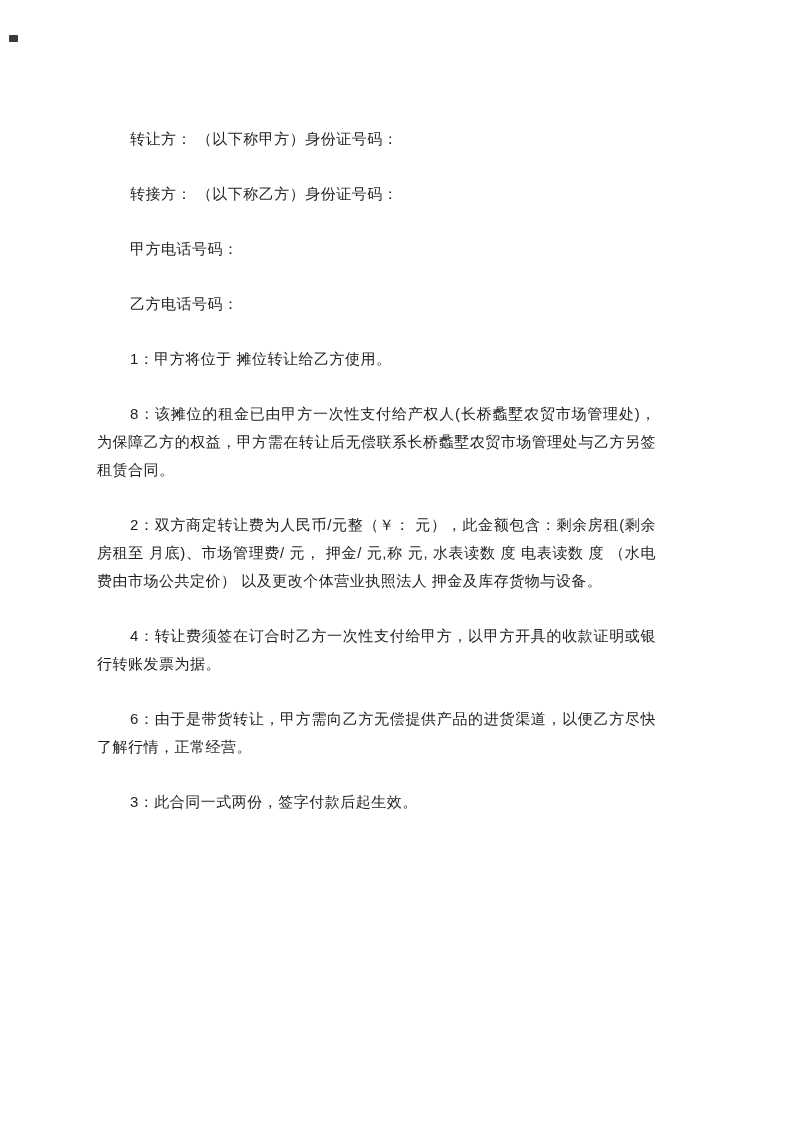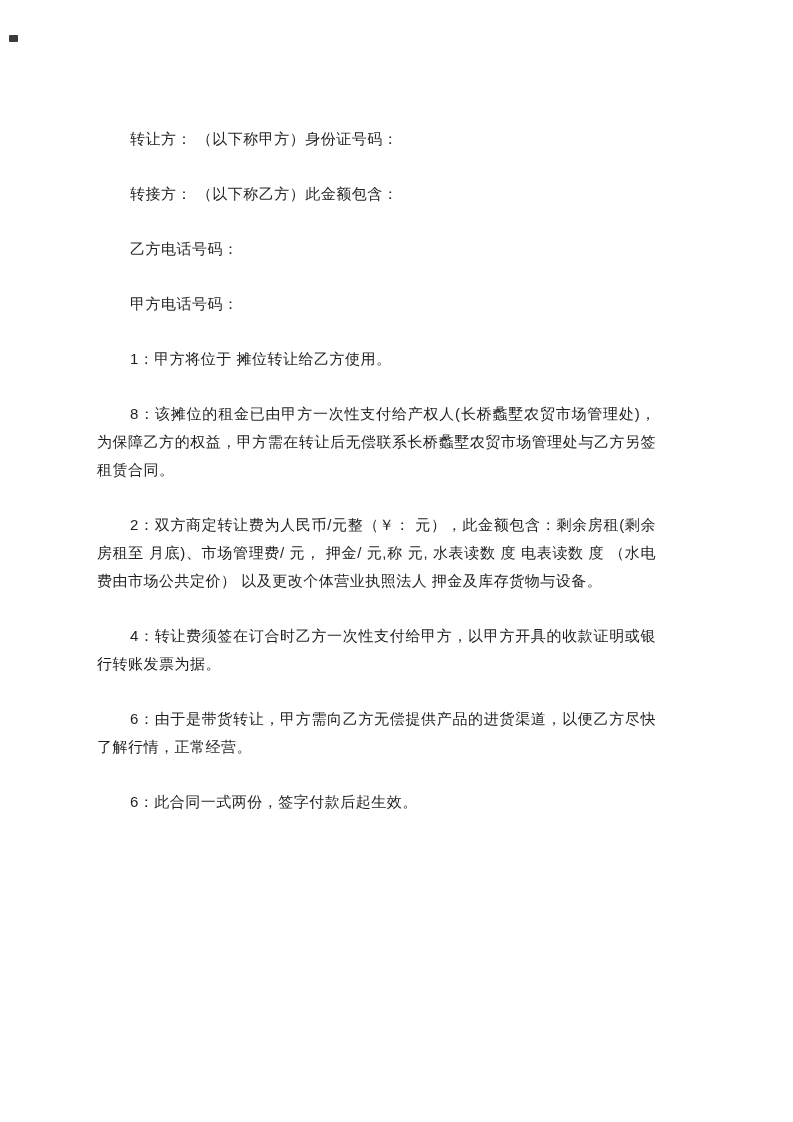--- a/index.html
+++ b/index.html
@@ -45,23 +45,23 @@
     border-radius: 1px;
   }
 </style>
 </head>
 <body>
 
 <div class="page">
   <span class="corner-mark"></span>
   <div class="doc-body">
     <p>转让方： （以下称甲方）身份证号码：</p>
-    <p>转接方： （以下称乙方）此金额包含：</p>
+    <p>转接方： （以下称乙方）身份证号码：</p>
+    <p>甲方电话号码：</p>
     <p>乙方电话号码：</p>
-    <p>甲方电话号码：</p>
     <p>1：甲方将位于 摊位转让给乙方使用。</p>
     <p>8：该摊位的租金已由甲方一次性支付给产权人(长桥蠡墅农贸市场管理处)，为保障乙方的权益，甲方需在转让后无偿联系长桥蠡墅农贸市场管理处与乙方另签租赁合同。</p>
     <p>2：双方商定转让费为人民币/元整（￥：  元），此金额包含：剩余房租(剩余房租至 月底)、市场管理费/ 元， 押金/ 元,称 元, 水表读数 度 电表读数 度 （水电费由市场公共定价） 以及更改个体营业执照法人 押金及库存货物与设备。</p>
     <p>4：转让费须签在订合时乙方一次性支付给甲方，以甲方开具的收款证明或银行转账发票为据。</p>
     <p>6：由于是带货转让，甲方需向乙方无偿提供产品的进货渠道，以便乙方尽快了解行情，正常经营。</p>
-    <p>6：此合同一式两份，签字付款后起生效。</p>
+    <p>3：此合同一式两份，签字付款后起生效。</p>
   </div>
 </div>
 
 </body></html>

